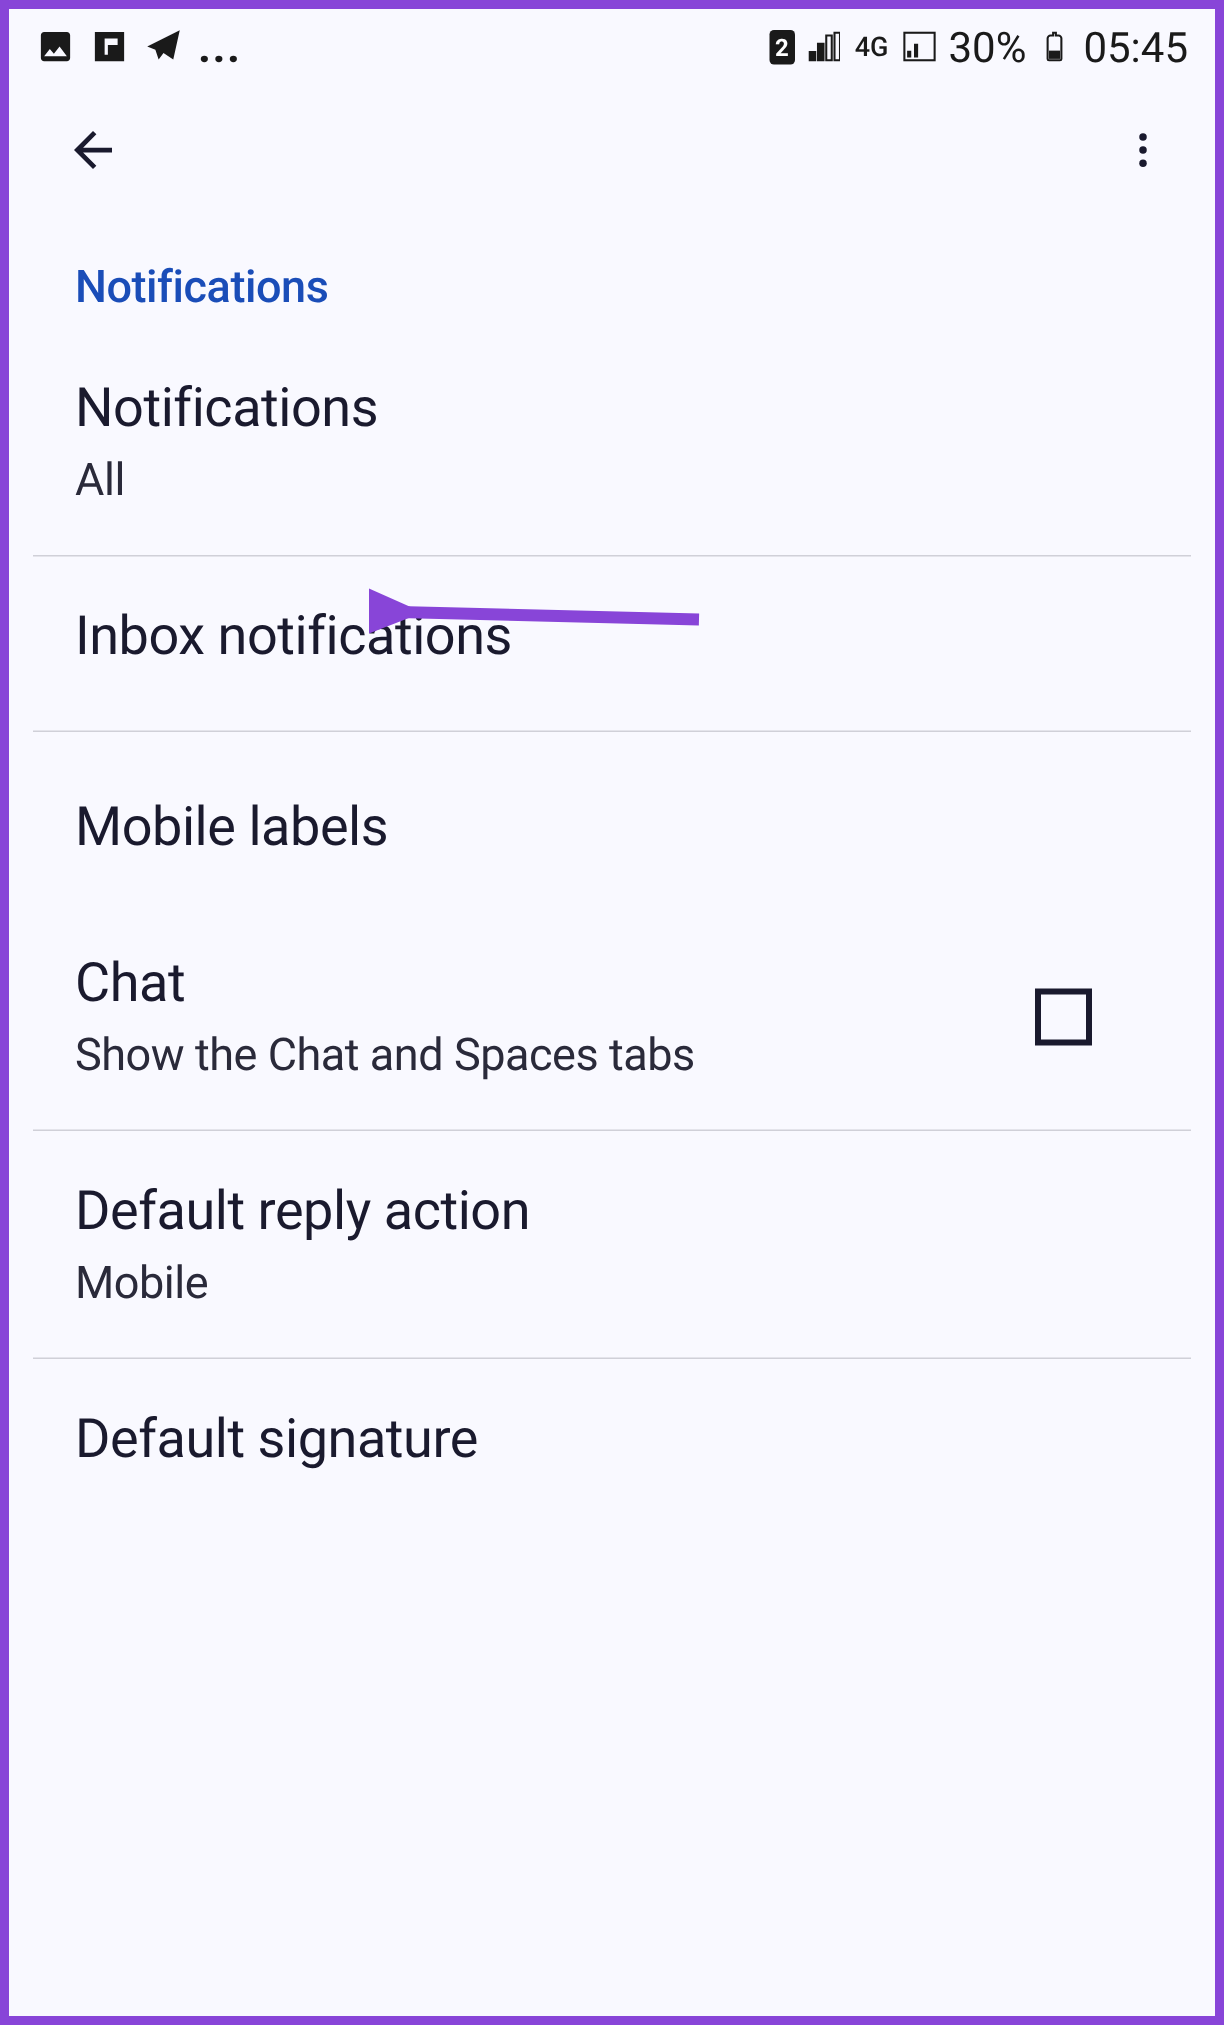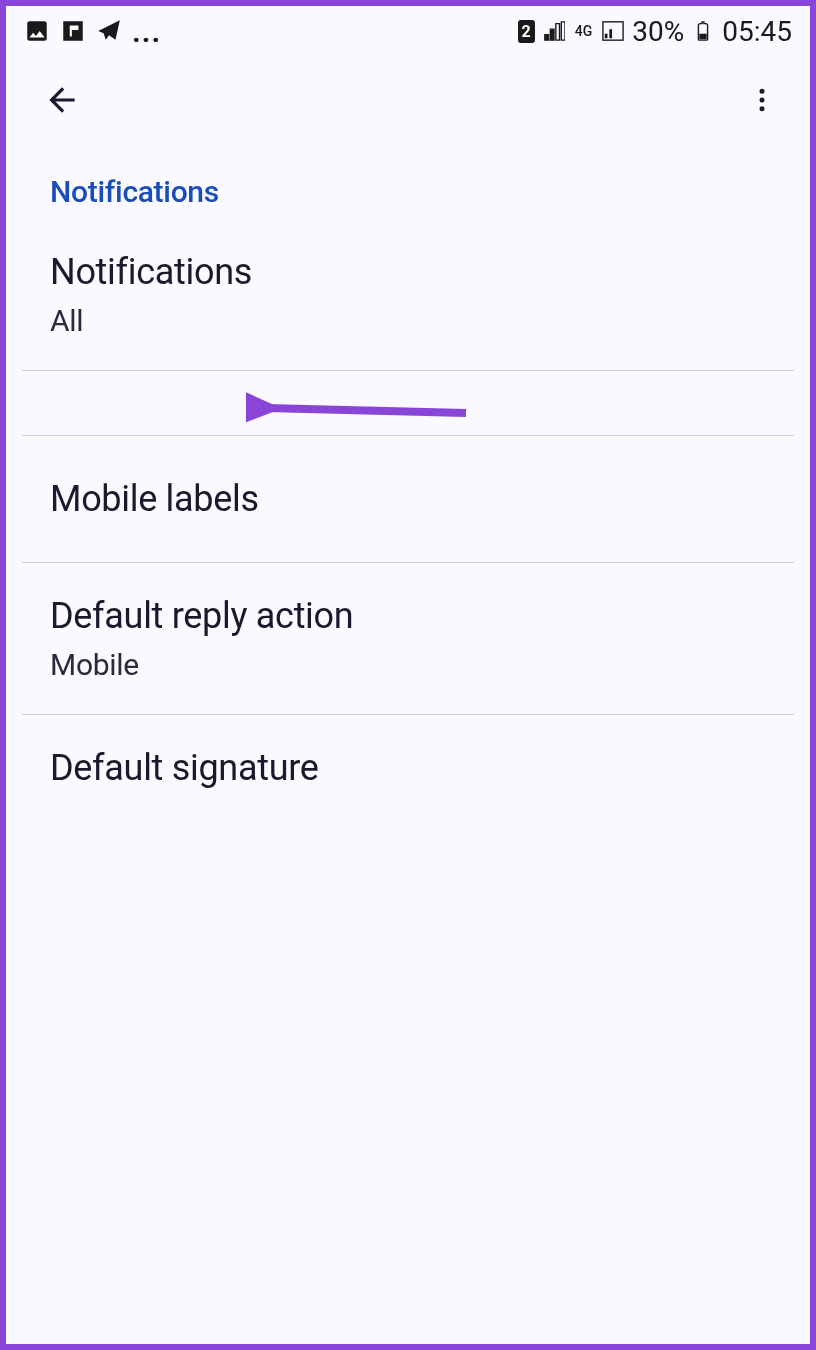--- a/index.html
+++ b/index.html
@@ -48,21 +48,21 @@
     }
     .sim-badge {
       background: #1a1a1a;
       color: #fff;
       font-size: 16px;
       padding: 2px 4px;
       border-radius: 3px;
       font-weight: bold;
     }
     .signal-4g {
-      font-size: 14px;
+      font-size: 18px;
       font-weight: 500;
       margin: 0 2px;
     }
     .battery-pct {
       font-size: 28px;
     }
     .time {
       font-size: 28px;
     }
     .app-bar {
@@ -213,29 +213,37 @@
   <div class="section-header">Notifications</div>
 
   <div class="setting-item">
     <div class="setting-title">Notifications</div>
     <div class="setting-subtitle">All</div>
   </div>
 
   <div class="divider"></div>
 
   <div class="setting-item">
+    <div class="setting-title">Inbox notifications</div>
   </div>
 
   <div class="divider"></div>
 
   <div class="setting-item-single">
     <div class="setting-title-single">Mobile labels</div>
   </div>
 
 
+  <div class="checkbox-row">
+    <div class="checkbox-text">
+      <div class="setting-title">Chat</div>
+      <div class="setting-subtitle">Show the Chat and Spaces tabs</div>
+    </div>
+    <div class="checkbox-box"></div>
+  </div>
 
   <div class="divider"></div>
 
   <div class="setting-item">
     <div class="setting-title">Default reply action</div>
     <div class="setting-subtitle">Mobile</div>
   </div>
 
   <div class="divider"></div>
 

